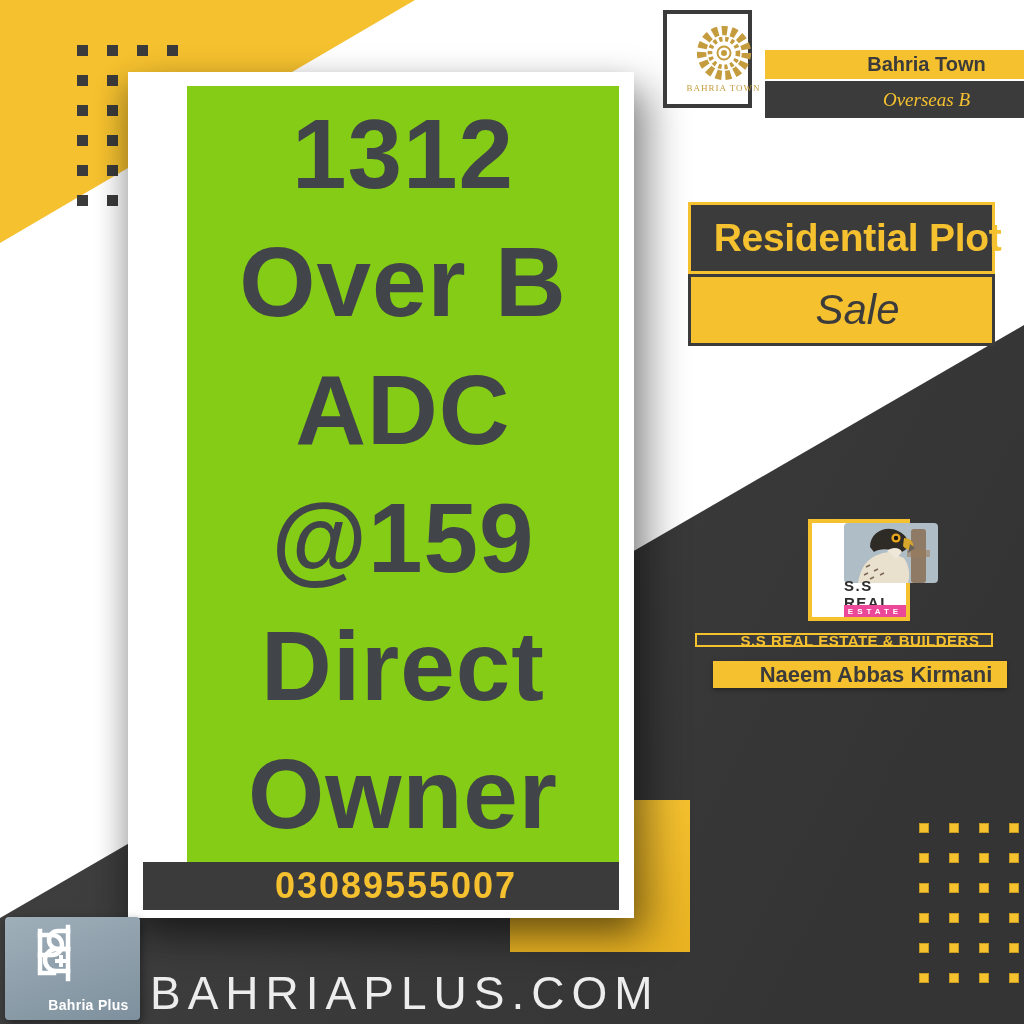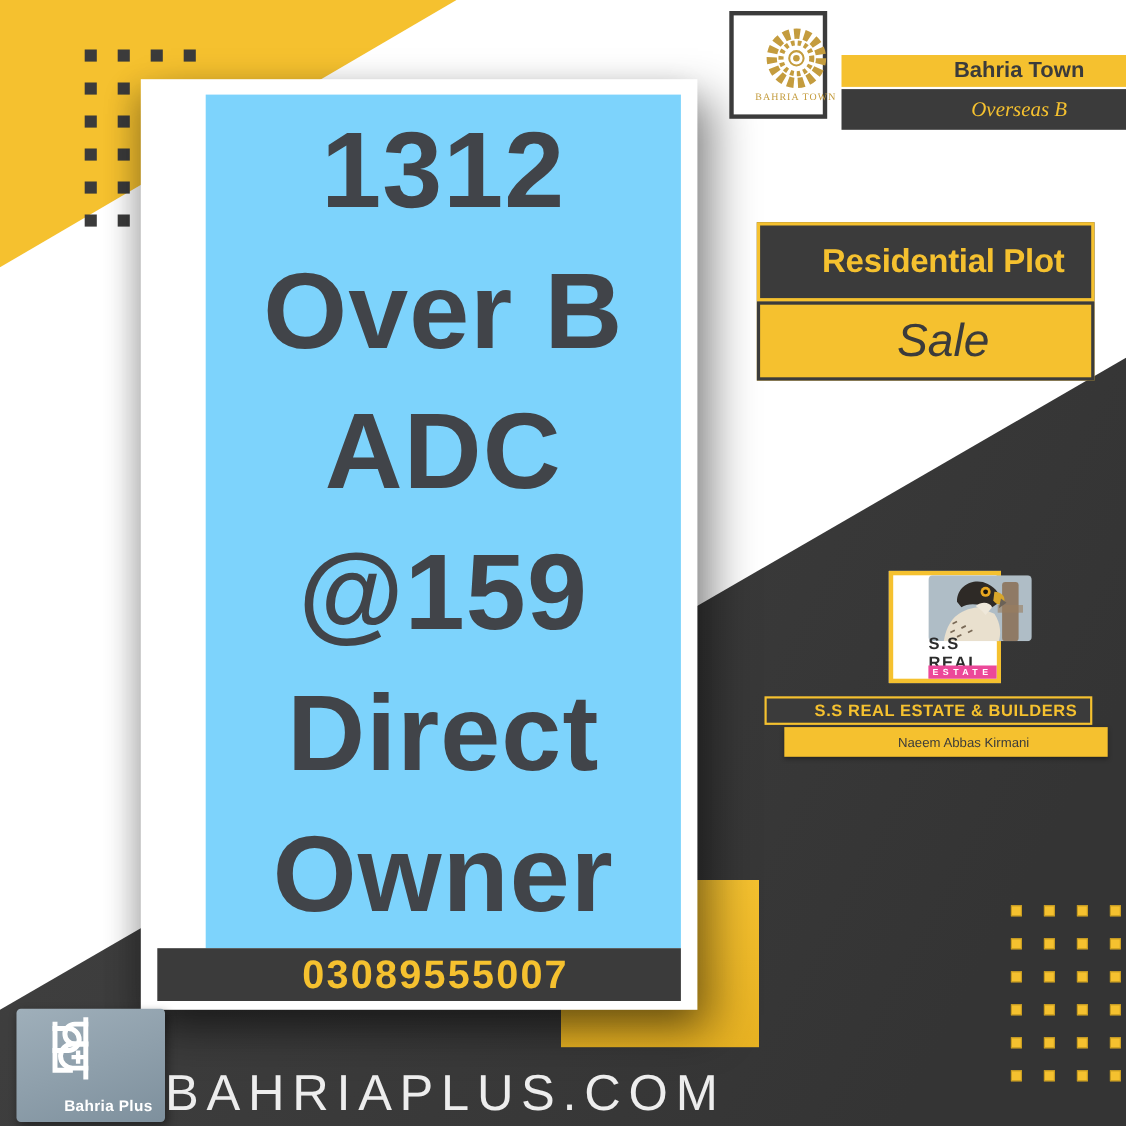--- a/index.html
+++ b/index.html
@@ -36,21 +36,21 @@
   .dots-br span{background:#F5C12F;border:1px solid #c79b20;box-sizing:border-box;}
 
   
   .card{
     left:128px;top:72px;width:506px;height:846px;box-sizing:border-box;
     background:#ffffff;padding:14px 15px 8px 15px;
     display:flex;flex-direction:column;z-index:3;
     box-shadow:14px 18px 38px rgba(0,0,0,.45), -10px 10px 24px rgba(0,0,0,.18);
   }
   .card-yellow{
-    flex:1;background:#7dd3fc;display:flex;flex-direction:column;
+    flex:1;background:#84cc16;display:flex;flex-direction:column;
     justify-content:center;align-items:center;margin-left:44px;
   }
   .headline-line{
     font-size:98px;line-height:128px;font-weight:700;color:#414449;
     letter-spacing:1px;white-space:nowrap;
   }
   .card-phone{
     height:48px;background:#3B3B3B;display:flex;align-items:center;justify-content:center;padding-left:30px;
   }
   .card-phone span{
@@ -80,21 +80,21 @@
     font-family:"Liberation Serif",serif;font-style:italic;
     font-size:19px;color:#F5C12F;
   }
 
   
   .res-box{
     left:688px;top:202px;width:307px;height:72px;box-sizing:border-box;
     background:#3B3B3B;border:3px solid #F5C12F;z-index:3;
     display:flex;align-items:center;justify-content:center;
   }
-  .res-box span{font-size:30px;font-weight:700;color:#F5C12F;letter-spacing:-0.3px;white-space:nowrap;}
+  .res-box span{font-size:39px;font-weight:700;color:#F5C12F;letter-spacing:-0.3px;white-space:nowrap;}
   .sale-box{
     left:688px;top:274px;width:307px;height:72px;box-sizing:border-box;
     background:#F5C12F;border:3px solid #3B3B3B;z-index:3;
     display:flex;align-items:center;justify-content:center;
   }
   .sale-box span{
     font-family:Liberation Sans, sans-serif;font-style:italic;
     font-size:42px;color:#3B3B3B;
   }
 
@@ -107,39 +107,38 @@
   .agency-logo .falcon{width:94px;height:60px;}
   .agency-logo .logo-title{
     height:22px;display:flex;align-items:center;justify-content:center;
     font-size:15px;font-weight:700;color:#2c2c2c;letter-spacing:1.5px;background:#fff;
   }
   .agency-logo .logo-sub{
     height:12px;background:#ec4899;display:flex;align-items:center;justify-content:center;
     font-size:8px;font-weight:700;color:#fff;letter-spacing:4px;
   }
   .agency-banner{
-    left:695px;top:633px;width:298px;height:26px;box-sizing:border-box;
+    left:695px;top:633px;width:298px;height:14px;box-sizing:border-box;
     border:2px solid #F5C12F;background:#3B3B3B;z-index:3;
     display:flex;align-items:center;justify-content:center;
   }
   .agency-banner span{font-size:15px;font-weight:700;color:#F5C12F;letter-spacing:.5px;white-space:nowrap;}
   .agent-bar{
     left:713px;top:661px;width:262px;height:27px;background:#F5C12F;z-index:3;
     display:flex;align-items:center;justify-content:center;
     box-shadow:0 2px 4px rgba(0,0,0,.35);
   }
-  .agent-bar span{font-size:12px;font-weight:400;color:#3B3B3B;white-space:nowrap;}
+  .agent-bar span{font-size:22px;font-weight:700;color:#3B3B3B;white-space:nowrap;}
 
   
   .bp-logo{
     left:5px;top:917px;width:103px;height:103px;border-radius:4px;z-index:3;
     background:linear-gradient(160deg,#9FAFBA 0%,#7E909D 100%);
     display:flex;flex-direction:column;align-items:center;justify-content:flex-end;
     box-shadow:2px 3px 8px rgba(0,0,0,.4);
-    margin-left:10px;
   }
   .bp-logo svg{position:absolute;top:4px;left:19px;}
   .bp-caption{font-size:14px;font-weight:700;color:#fff;margin-bottom:7px;letter-spacing:.3px;}
   .website{
     left:118px;top:966px;z-index:3;color:#EDEDED;font-size:46px;font-weight:400;
     letter-spacing:7px;white-space:nowrap;
   }
 </style>
 </head>
 <body>

